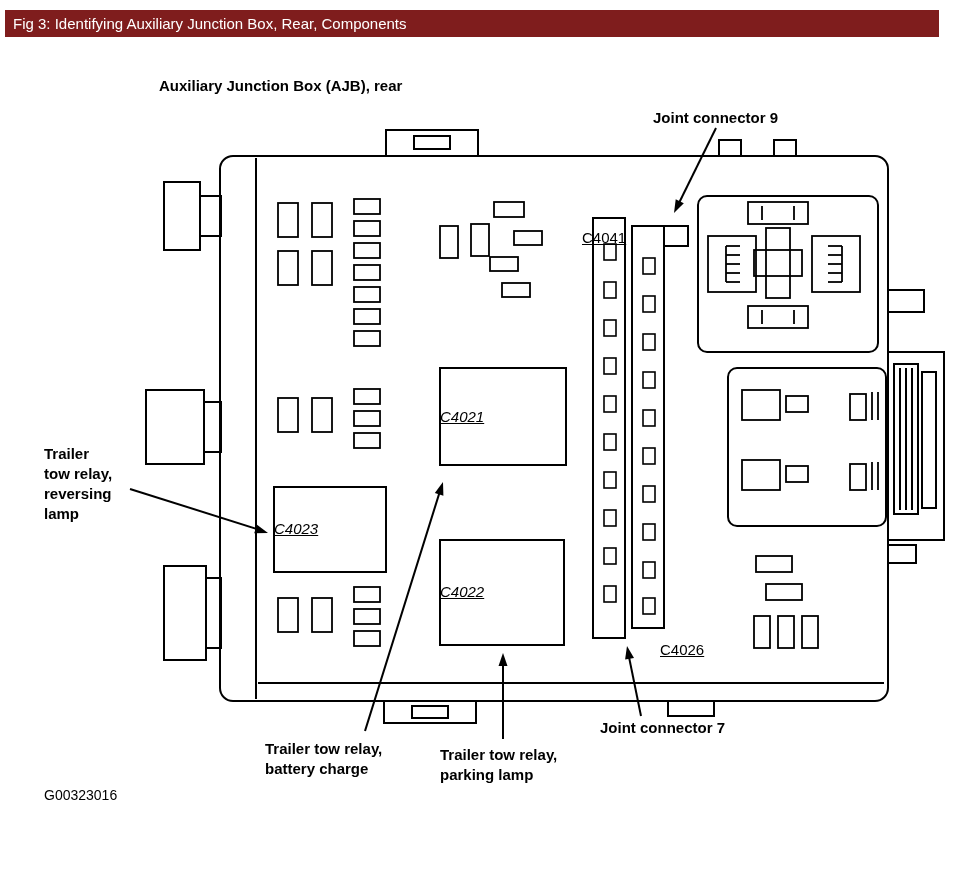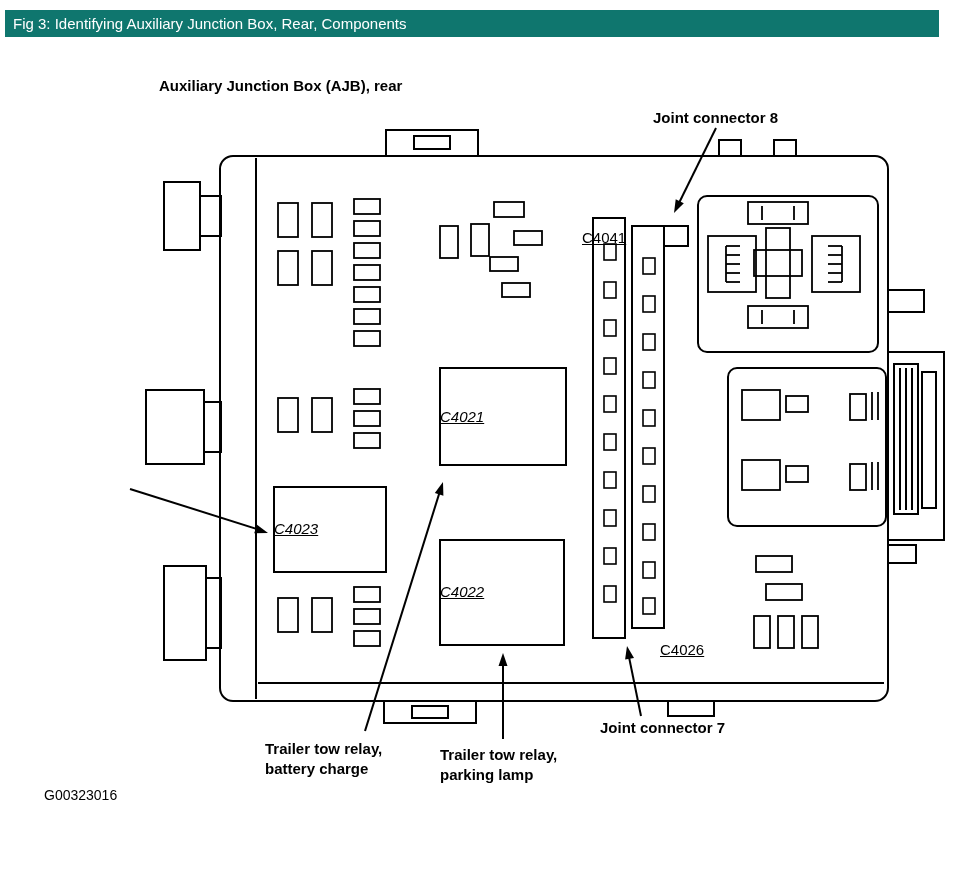--- a/index.html
+++ b/index.html
@@ -14,21 +14,21 @@
     height: 889px;
     background: #ffffff;
     overflow: hidden;
   }
   #title-bar {
     position: absolute;
     left: 5px;
     top: 10px;
     width: 934px;
     height: 27px;
-    background: #0f766e;
+    background: #7f1d1d;
     color: #ffffff;
     font-size: 15px;
     line-height: 27px;
     padding-left: 8px;
     box-sizing: border-box;
     white-space: nowrap;
     overflow: hidden;
   }
   #diagram {
     position: absolute;
@@ -242,34 +242,38 @@
           <polygon points="487,653 482.5,666 491.5,666" fill="#000000" stroke="none"></polygon>
           <line x1="625" y1="716" x2="613" y2="657"></line>
           <polygon points="611,646 618,657.9 609.1,659.6" fill="#000000" stroke="none"></polygon>
         </g>
 
       </g>
     </svg>
 
     <div class="label bold" style="left:143px; top:39px;">Auxiliary Junction Box (AJB), rear</div>
 
-    <div class="label bold" style="left:637px; top:71px;">Joint connector 8</div>
+    <div class="label bold" style="left:637px; top:71px;">Joint connector 9</div>
 
     <div class="label underline" style="left:566px; top:156px;margin-top:35px;">C4041</div>
 
     <div class="label underline center" style="left:424px; top:370px; width:126px;">C4021</div>
 
     <div class="label underline center" style="left:424px; top:545px; width:124px;">C4022</div>
 
     <div class="label underline center" style="left:258px; top:482px; width:112px;">C4023</div>
 
     <div class="label underline" style="left:644px; top:603px;">C4026</div>
 
     <div class="label bold" style="left:584px; top:681px;">Joint connector 7</div>
 
+    <div class="label bold pre" style="left:28px; top:407px;">Trailer
+tow relay,
+reversing
+lamp</div>
 
     <div class="label bold pre" style="left:249px; top:702px;">Trailer tow relay,
 battery charge</div>
 
     <div class="label bold pre" style="left:424px; top:708px;">Trailer tow relay,
 parking lamp</div>
 
     <div class="label small" style="left:28px; top:748px;">G00323016</div>
 
 

